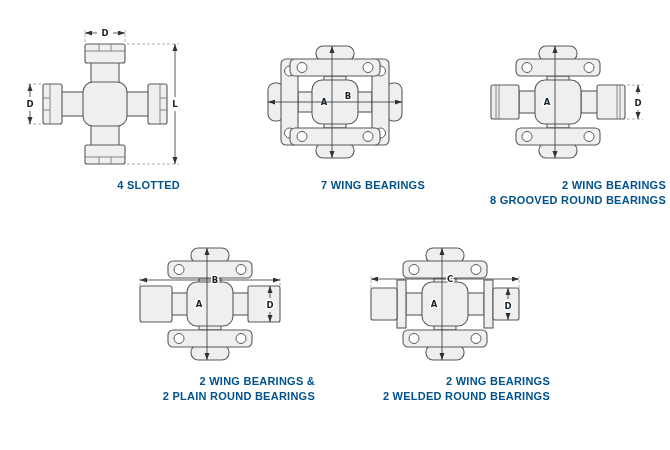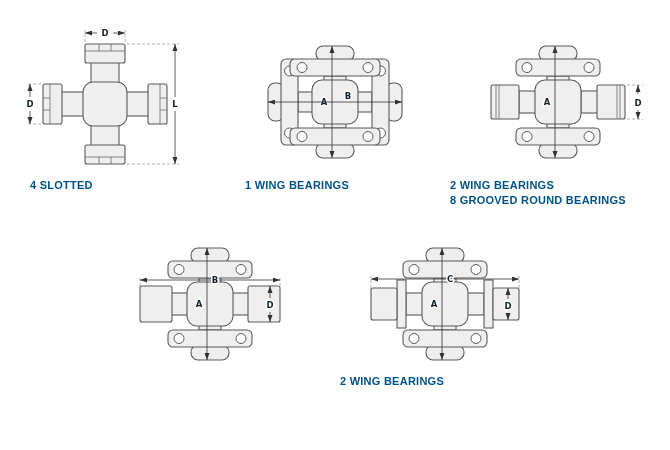--- a/index.html
+++ b/index.html
@@ -7,21 +7,21 @@
   body {
     background:#ffffff;
     font-family:"Liberation Sans", sans-serif;
     position:relative;
     overflow:hidden;
   }
   .stage { position:absolute; inset:0; }
   .fig-svg { position:absolute; }
   .caption {
     position:absolute;
-    text-align:left;
+    text-align:right;
     font-weight:bold;
     font-size:11px;
     line-height:1.35;
     letter-spacing:.25px;
     color:var(--cap,#00538a);
   }
   .part  { fill:#efefef; stroke:#5a5a5a; stroke-width:1.1; }
   .hole  { fill:#ffffff; stroke:#5a5a5a; stroke-width:1; }
   .detail{ fill:none; stroke:#6a6a6a; stroke-width:.8; }
   .dim   { stroke:#333333; stroke-width:.8; fill:none; }
@@ -249,27 +249,32 @@
       <line class="dim" x1="155" y1="95" x2="155" y2="102" marker-end="url(#arr-e)"></line>
       <text class="dimtext" x="155" y="91">D</text>
     </g>
   </svg>
 
   <div class="caption" style="left:30px;top:178px;width:150px;">
     <div>4 SLOTTED</div>
   </div>
 
   <div class="caption" style="left:245px;top:178px;width:180px;">
-    <div>1 WING BEARINGS</div>
+    <div>7 WING BEARINGS</div>
     <div></div>
   </div>
 
   <div class="caption" style="left:450px;top:178px;width:216px;">
     <div>2 WING BEARINGS</div>
     <div>8 GROOVED ROUND BEARINGS</div>
   </div>
 
+  <div class="caption" style="left:105px;top:374px;width:210px;">
+    <div>2 WING BEARINGS &amp;</div>
+    <div>2 PLAIN ROUND BEARINGS</div>
+  </div>
 
   <div class="caption" style="left:340px;top:374px;width:210px;">
     <div>2 WING BEARINGS</div>
+    <div>2 WELDED ROUND BEARINGS</div>
   </div>
 
 </div>
 
 </body></html>

